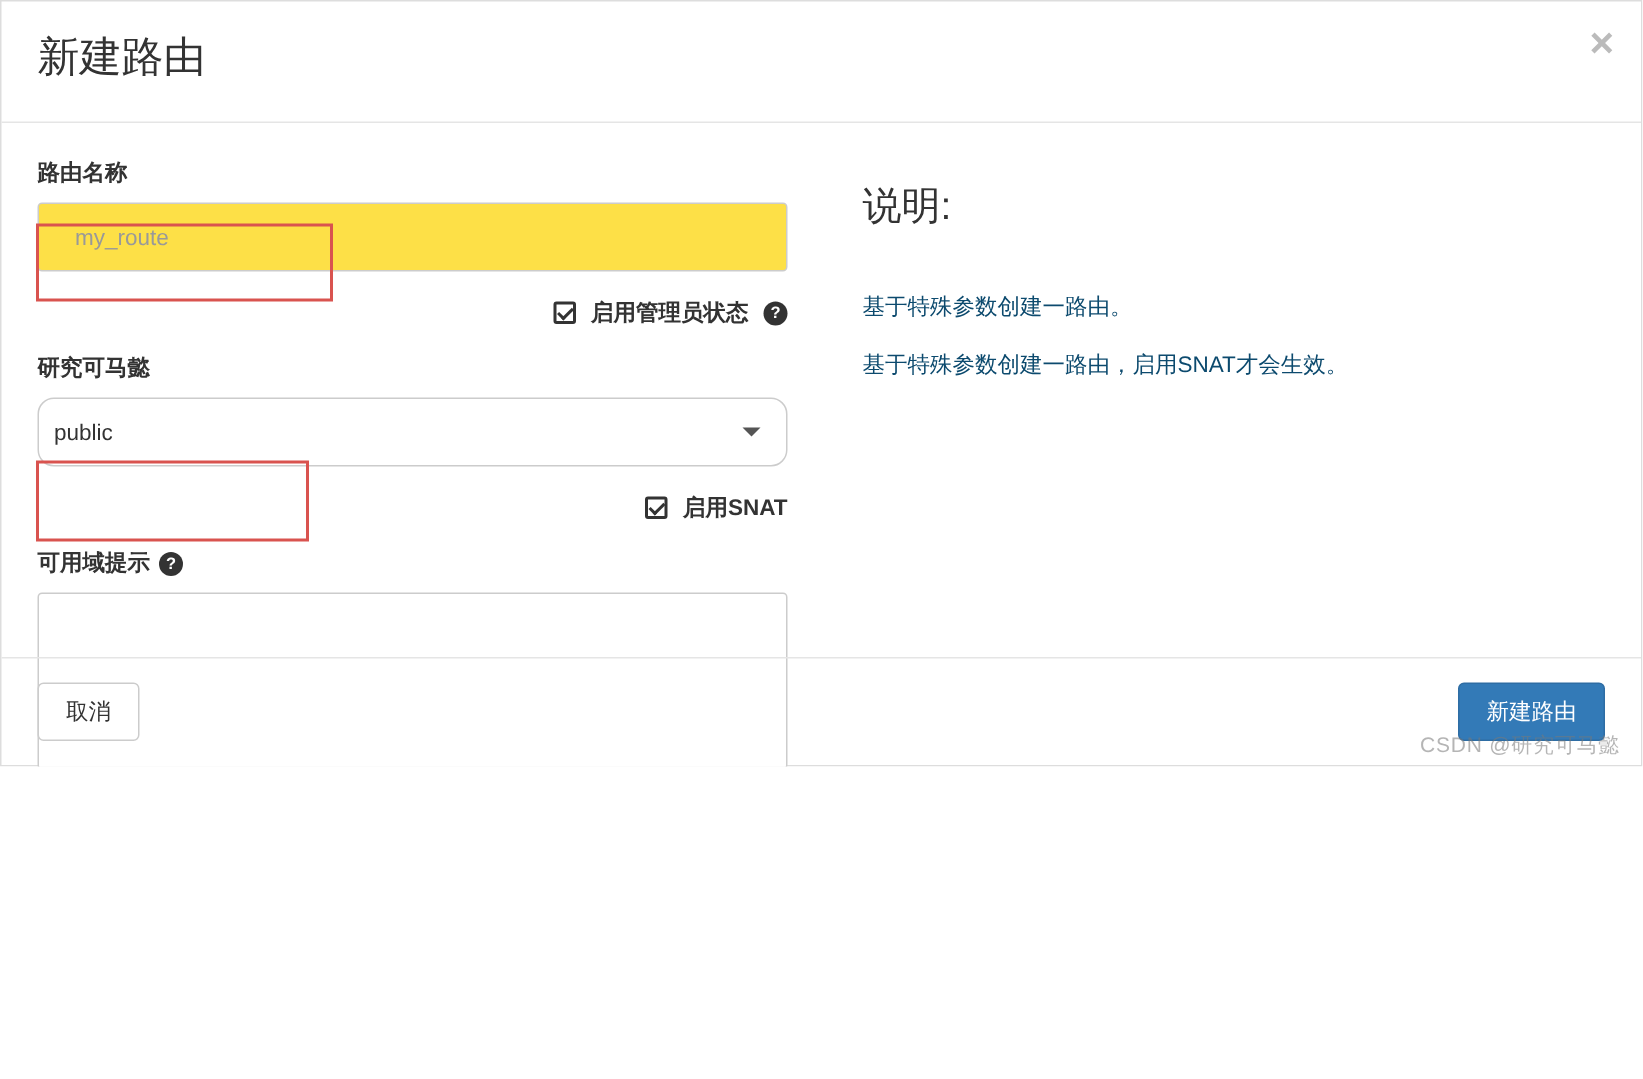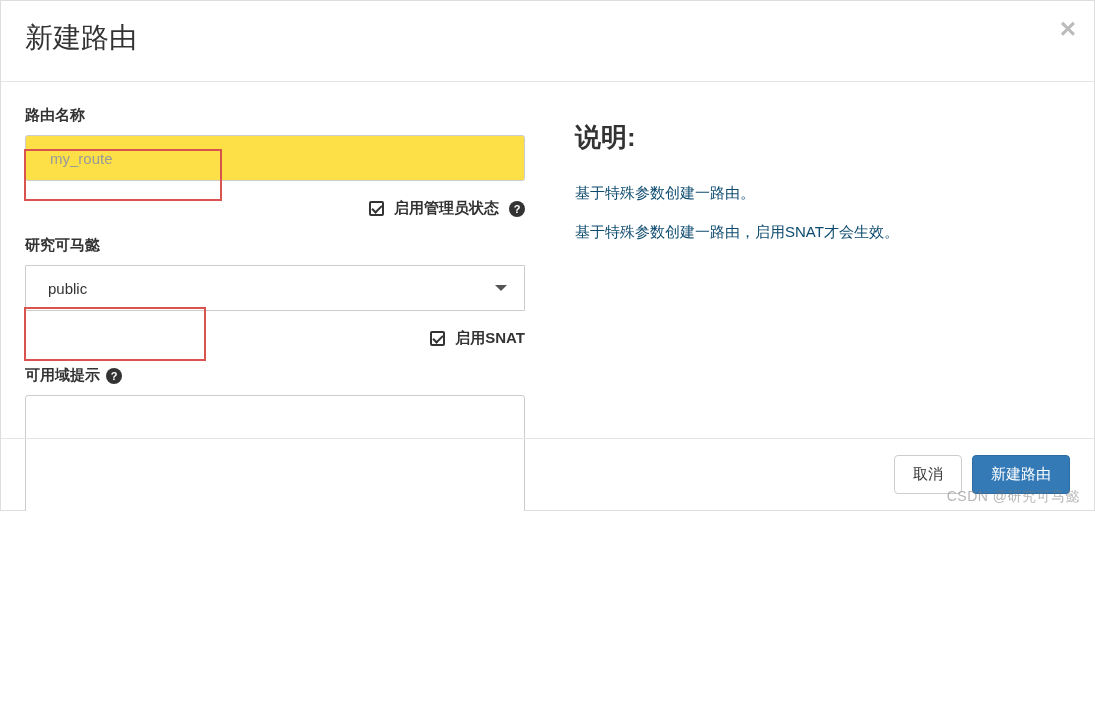--- a/index.html
+++ b/index.html
@@ -137,23 +137,23 @@
       align-items: center;
       justify-content: center;
     }
     .select-wrap {
       position: relative;
       width: 100%;
     }
     .select-input {
       width: 100%;
       height: 46px;
-      padding: 8px 22px;
+      padding: 8px 10px;
       border: 1px solid #ccc;
-      border-radius: 1px;
+      border-radius: 11px;
       font-size: 15px;
       color: #333;
       background: #fff;
       appearance: none;
       cursor: pointer;
     }
     .select-caret {
       position: absolute;
       right: 18px;
       top: 50%;
@@ -170,38 +170,38 @@
       height: 118px;
       border: 1px solid #ccc;
       border-radius: 3px;
       padding: 8px;
       font-size: 15px;
       overflow-y: scroll;
       background: #fff;
     }
     .desc-title {
       font-size: 26px;
-      font-weight: bold;
-      color: #333;
-      margin-bottom: 18px;
+      font-weight: normal;
+      color: #333;
+      margin-bottom: 30px;
     }
     .desc-text {
       font-size: 15px;
       color: #0c4a6e;
       line-height: 2.6;
     }
     .modal-footer {
       position: absolute;
       bottom: 0;
       left: 0;
       right: 0;
       padding: 16px 24px;
       border-top: 1px solid #e5e5e5;
       display: flex;
-      justify-content: flex-end;
+      justify-content: space-between;
       gap: 10px;
     }
     .btn {
       padding: 9px 18px;
       font-size: 15px;
       border-radius: 4px;
       cursor: pointer;
       border: 1px solid transparent;
     }
     .btn-default {

